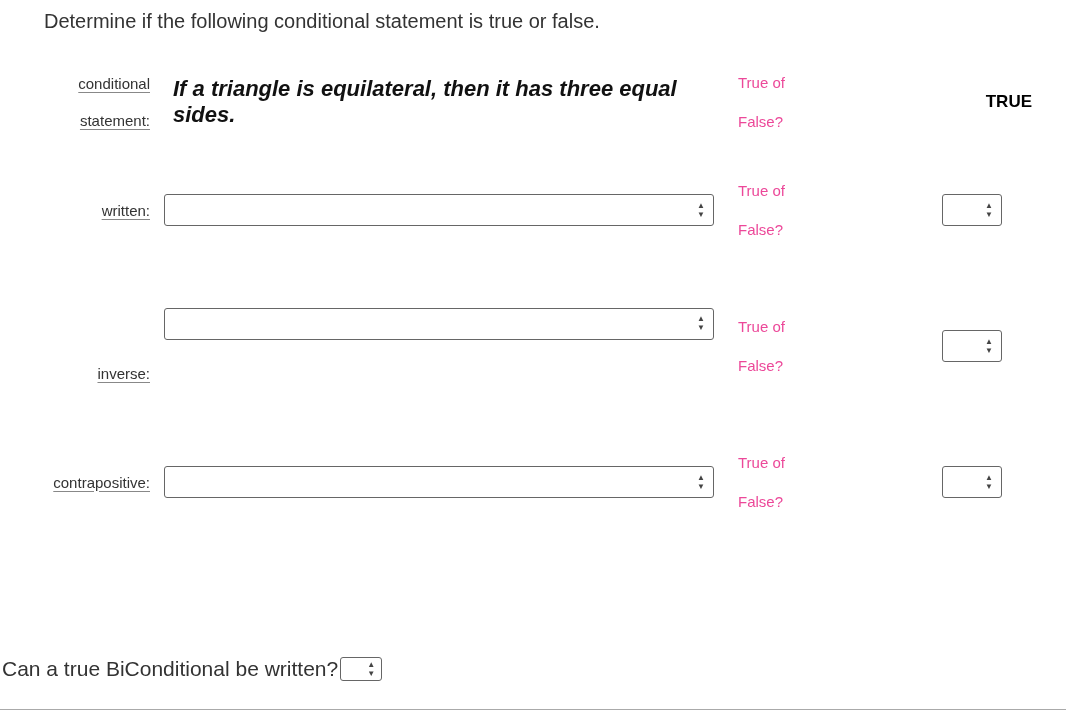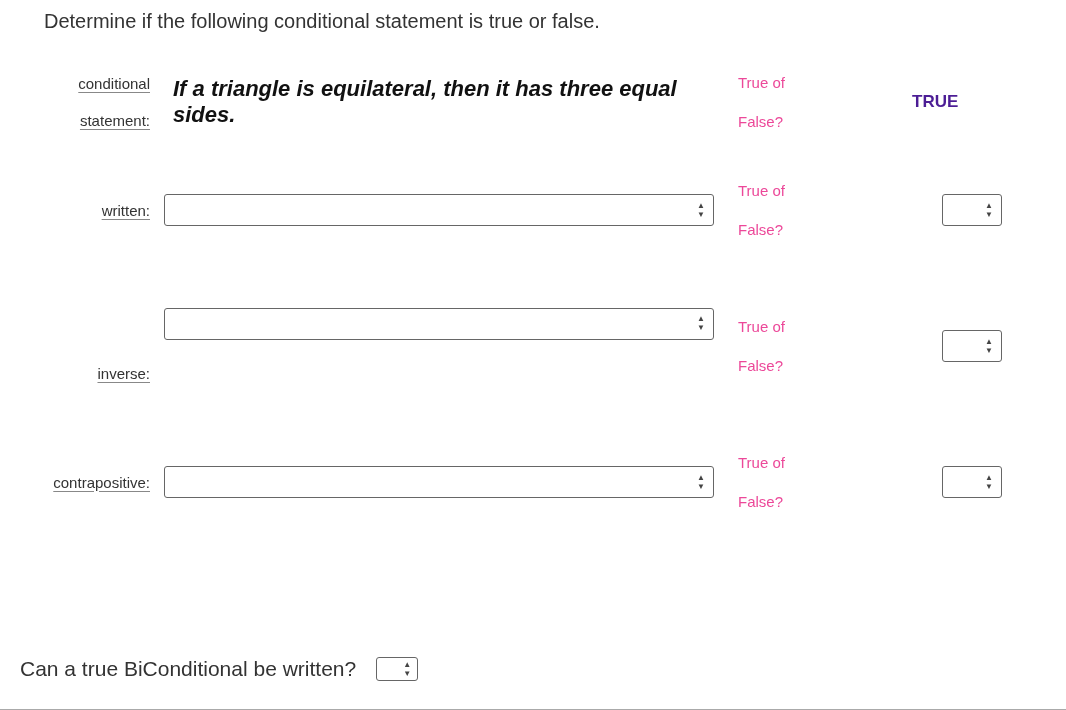--- a/index.html
+++ b/index.html
@@ -49,22 +49,22 @@
     }
     .truefalse {
       font-size: 15px;
       color: #ec4899;
       line-height: 2.6;
       padding-left: 10px;
     }
     .true-answer {
       font-size: 17px;
       font-weight: 700;
-      color: #4c1d95;
-      text-align: left;
+      color: #000000;
+      text-align: right;
     }
     .dropdown {
       display: inline-flex;
       align-items: center;
       justify-content: flex-end;
       border: 1px solid #666;
       border-radius: 3px;
       height: 32px;
       padding: 0 8px;
       background: #fff;
@@ -86,25 +86,25 @@
       font-size: 8px;
       line-height: 8px;
       color: #444;
       gap: 1px;
     }
     .row-spacer { height: 18px; grid-column: 1 / 5; }
     .row-spacer-lg { height: 46px; grid-column: 1 / 5; }
 
     .biconditional-row {
       position: absolute;
-      left: 20px;
+      left: 2px;
       bottom: 28px;
       display: flex;
       align-items: center;
-      gap: 20px;
+      gap: 2px;
     }
     .biconditional-text {
       font-size: 21px;
       color: #333;
       font-weight: 400;
     }
     .inverse-label-wrap {
       align-self: flex-end;
       padding-bottom: 3px;
     }

